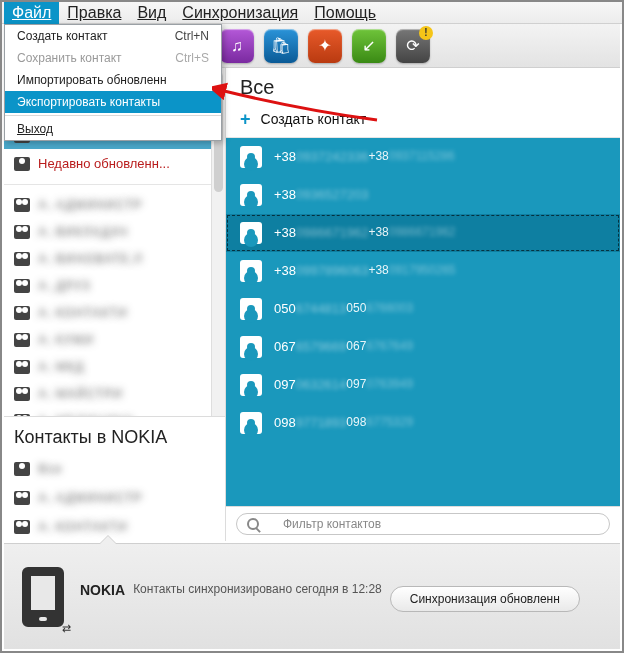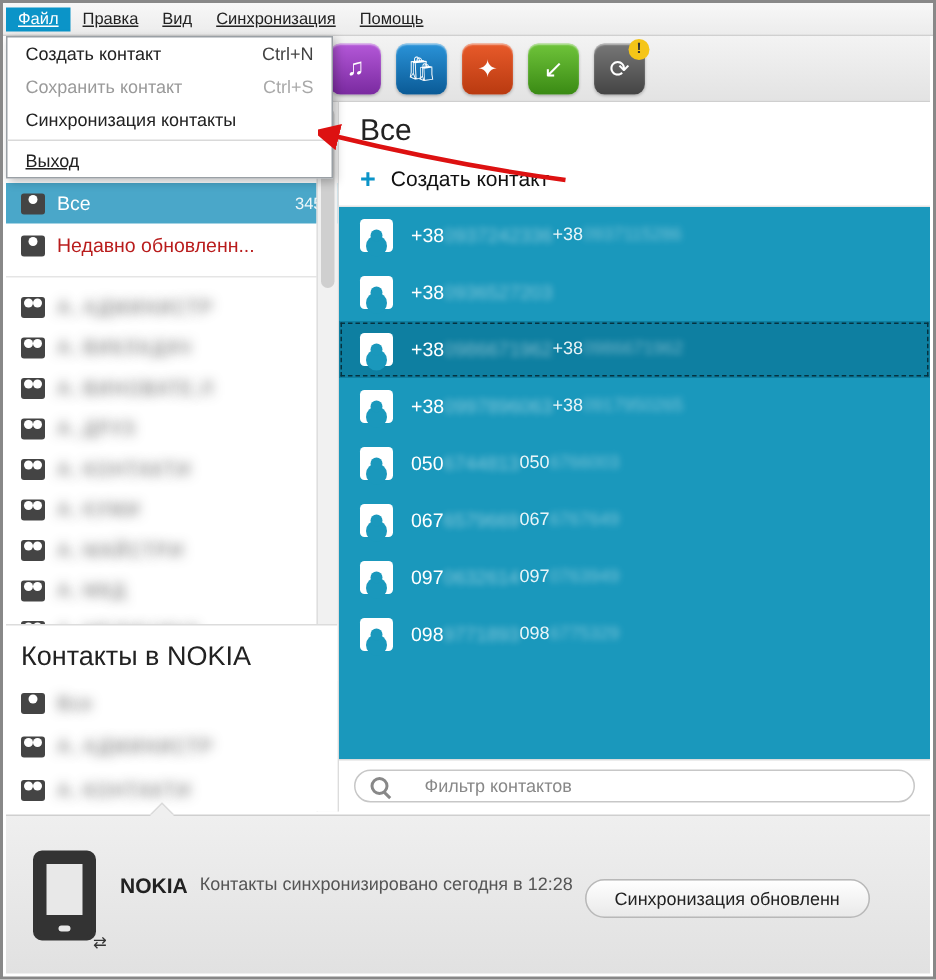--- a/index.html
+++ b/index.html
@@ -1,19 +1,19 @@
 <!DOCTYPE html>
 <html><head>
 <meta charset="utf-8">
 <style>
   * { box-sizing: border-box; margin: 0; padding: 0; font-family: "Segoe UI", Arial, sans-serif; }
   body { width: 624px; height: 653px; background: #fff; overflow: hidden; border: 2px solid #888; position: relative; }
 
   
-  .menubar { height: 22px; background: linear-gradient(#f7f7f7,#ececec); border-bottom: 1px solid #d0d0d0; display: flex; align-items: center; font-size: 11px; color: #222; padding-left: 2px; }
+  .menubar { height: 22px; background: linear-gradient(#f7f7f7,#ececec); border-bottom: 1px solid #d0d0d0; display: flex; align-items: center; font-size: 16px; color: #222; padding-left: 2px; }
   .menubar .mitem { padding: 2px 8px; cursor: default; }
   .menubar .mitem u { text-decoration: underline; }
   .menubar .mitem.open { background: #0b94c8; color: #fff; }
 
   
   .dropdown { position: absolute; top: 22px; left: 2px; width: 218px; background: #fff; border: 1px solid #9aa0a5; box-shadow: 2px 2px 6px rgba(0,0,0,.25); z-index: 50; font-size: 12px; }
   .dropdown .ditem { display: flex; justify-content: space-between; padding: 4px 12px; color: #222; cursor: default; }
   .dropdown .ditem.disabled { color: #9a9a9a; }
   .dropdown .ditem.hl { background: #0b94c8; color: #fff; }
   .dropdown .sep { height: 1px; background: #d9d9d9; margin: 2px 0; }
@@ -107,21 +107,25 @@
 <div class="dropdown">
   <div class="ditem">
     <span>Создать контакт</span>
     <span class="short">Ctrl+N</span>
   </div>
   <div class="ditem disabled">
     <span>Сохранить контакт</span>
     <span class="short">Ctrl+S</span>
   </div>
   <div class="ditem">
-    <span>Синхронизация контакты</span>
+    <span>Импортировать обновленн</span>
+      <span></span>
+  </div>
+  <div class="ditem hl">
+    <span>Экспортировать контакты</span>
       <span></span>
   </div>
   <div class="sep"></div>
   <div class="ditem exit">
     <span>Выход</span>
       <span></span>
   </div>
 </div>
 
 <svg class="arrow-annot" viewBox="0 0 170 40">
@@ -166,25 +170,25 @@
     <div class="grp-item">
         <span class="ic-people"></span>
         <span class="blurred">А. КОНТАКТИ</span>
       </div>
     <div class="grp-item">
         <span class="ic-people"></span>
         <span class="blurred">А. КУМИ</span>
       </div>
     <div class="grp-item">
         <span class="ic-people"></span>
+        <span class="blurred">А. МКД</span>
+      </div>
+    <div class="grp-item">
+        <span class="ic-people"></span>
         <span class="blurred">А. МАЙСТРИ</span>
-      </div>
-    <div class="grp-item">
-        <span class="ic-people"></span>
-        <span class="blurred">А. МКД</span>
       </div>
     <div class="grp-item">
         <span class="ic-people"></span>
         <span class="blurred">А. МЕДИЦИНА</span>
       </div>
     <div class="grp-item">
         <span class="ic-people"></span>
         <span class="blurred">А. РІДНЯ</span>
       </div>
   </div>

